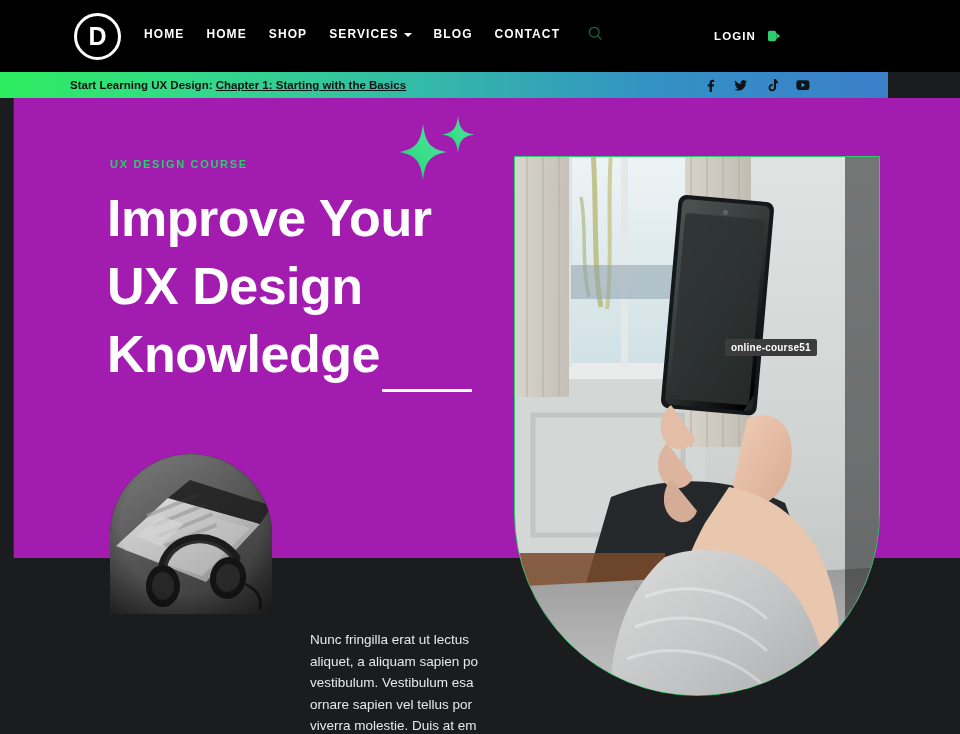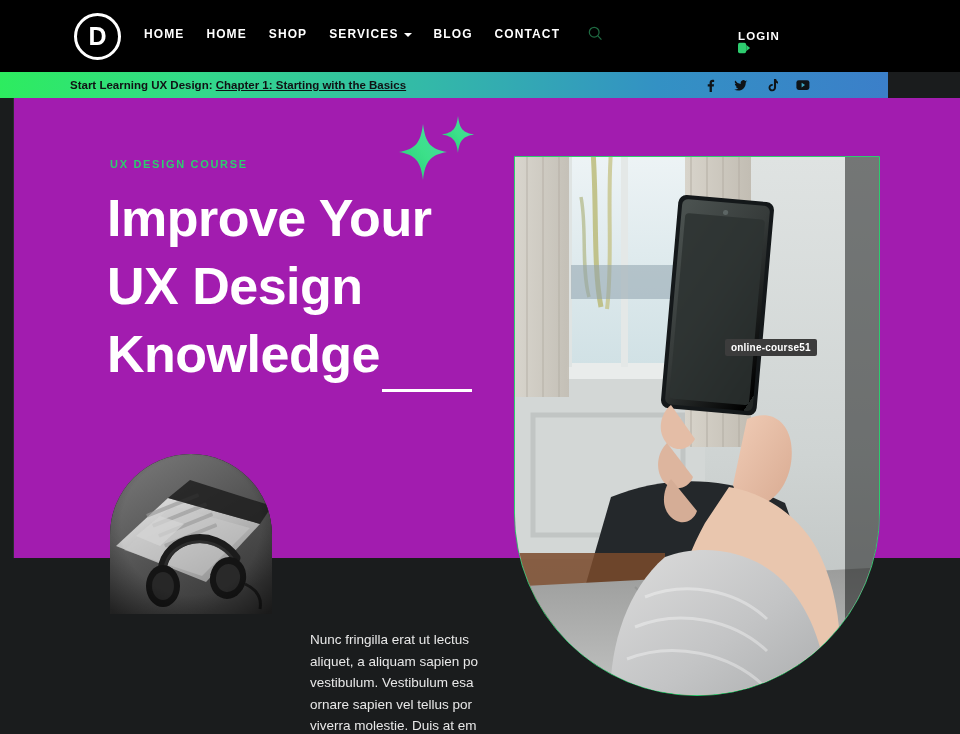--- a/index.html
+++ b/index.html
@@ -90,27 +90,26 @@
     align-items: center;
   }
 
   .login-link {
     color: #ffffff;
     font-size: 11.5px;
     font-weight: bold;
     letter-spacing: 1.1px;
     text-decoration: none;
     display: flex;
-    align-items: flex-start;
-    gap: 0;
+    align-items: flex-end;
+    gap: 12px;
     position: absolute;
     right: 180px;
     top: 30px;
     white-space: nowrap;
-    flex-direction: column;
   }
 
   .login-arrow {
     display: inline-flex;
     align-items: center;
   }
 
   .join-btn {
     position: absolute;
     right: 34px;

